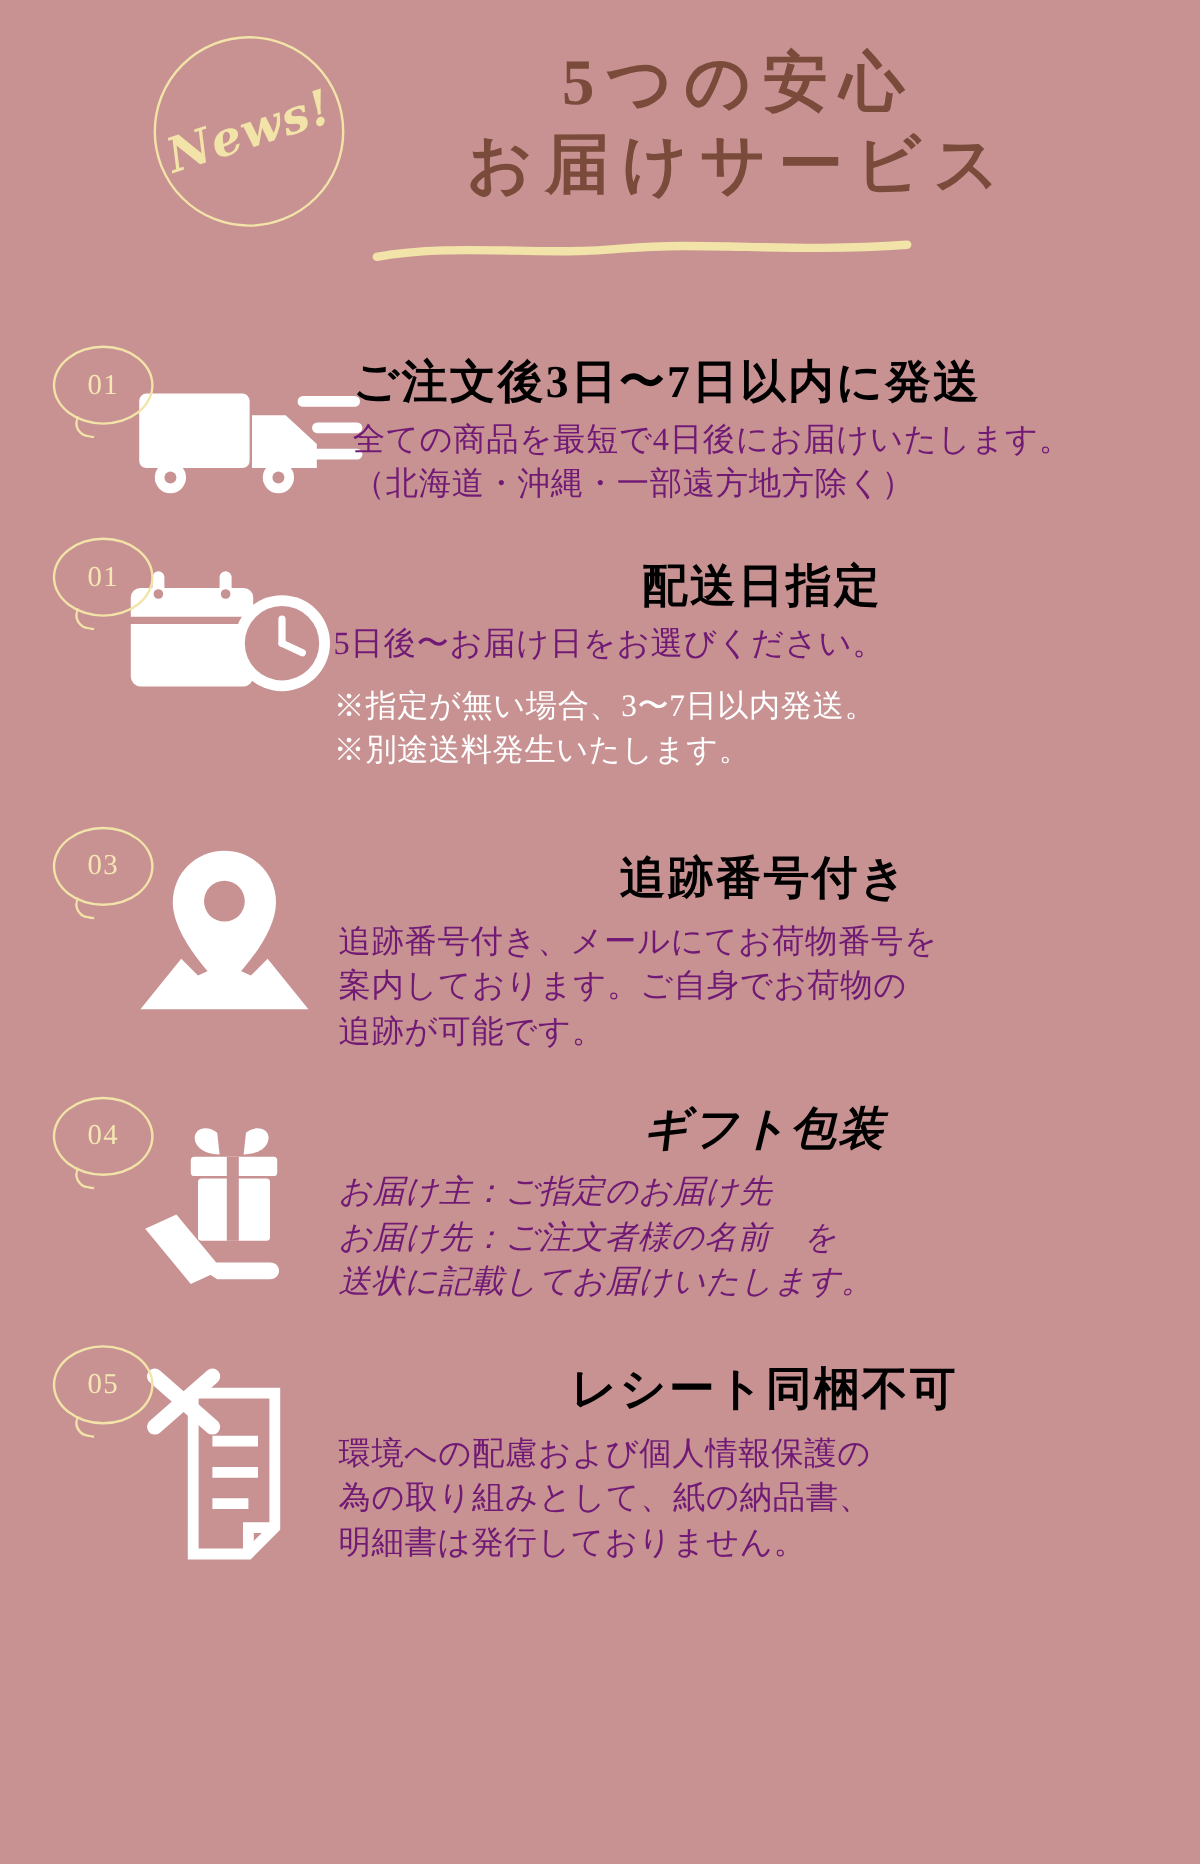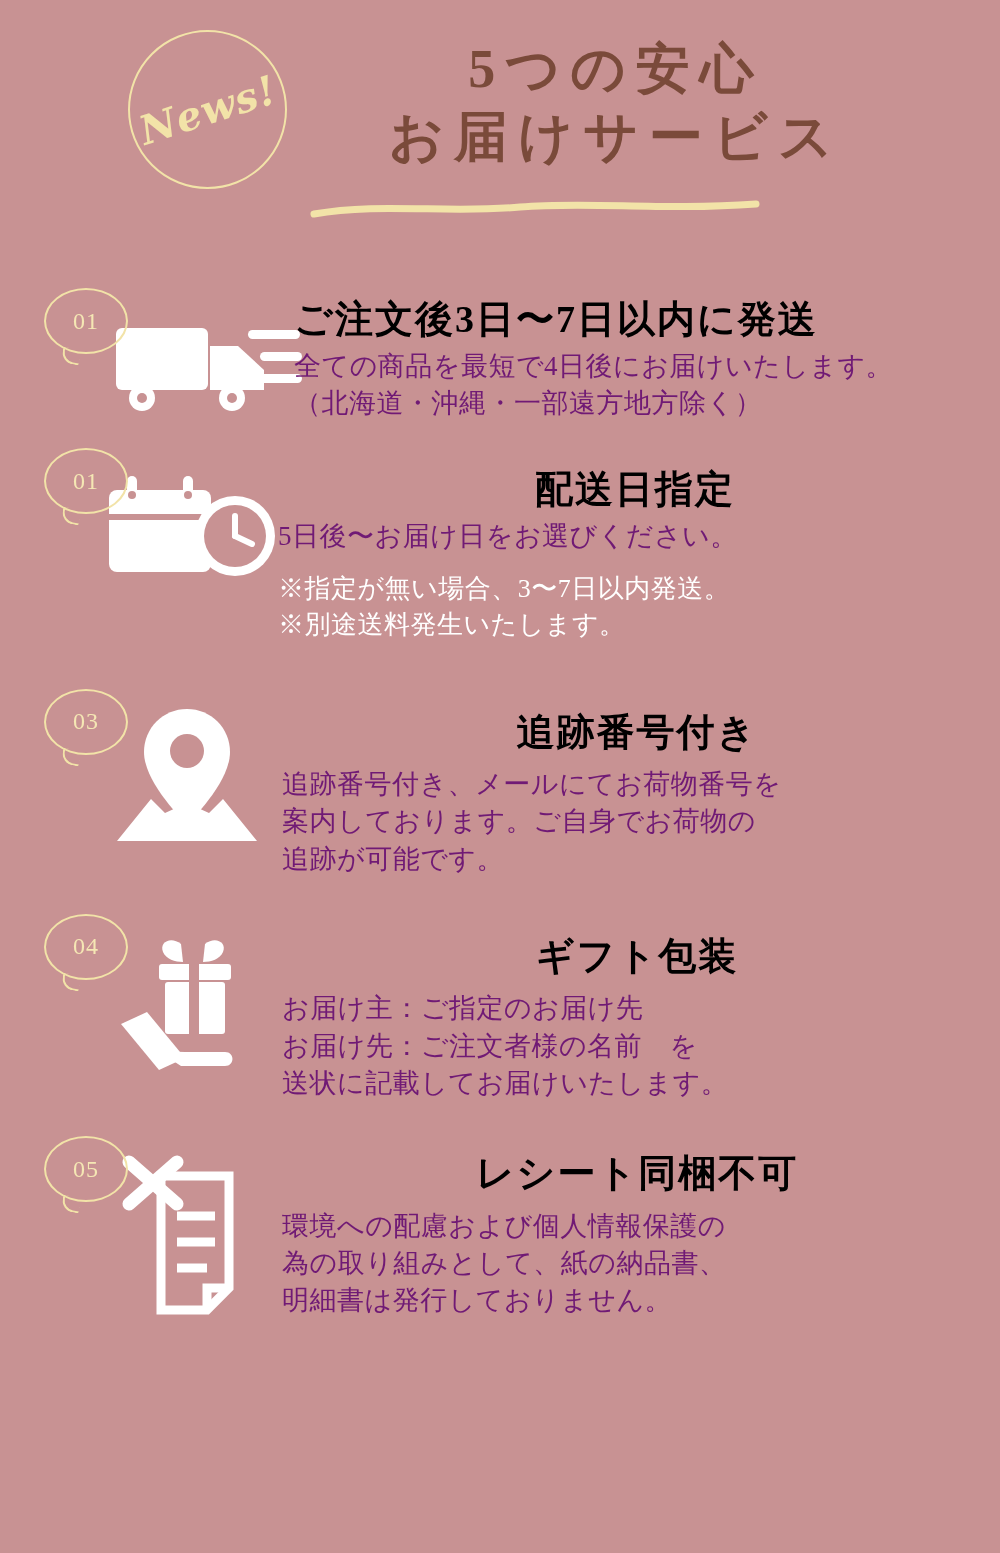--- a/index.html
+++ b/index.html
@@ -153,21 +153,21 @@
   .gap-sm { margin-top: 10px; }
 
   
   #item-01 { margin-top: 18px; }
   #item-01 .text-box { margin-top: 8px; margin-left: -14px; }
   #item-02 { margin-top: 14px; }
   #item-02 .text-box { margin-top: 18px; margin-left: -30px; }
   #item-03 { margin-top: 46px; }
   #item-03 .text-box { margin-top: 20px; margin-left: -26px; }
   #item-04 { margin-top: 36px; }
-  #item-04 .text-box { margin-top: 19px; margin-left: -26px; }
+  #item-04 .text-box { margin-top: 4px; margin-left: -26px; font-style: italic; }
   #item-05 { margin-top: 34px; }
   #item-05 .text-box { margin-top: 14px; margin-left: -26px; }
 
   .icon-svg { display: block; }
 </style>
 </head>
 <body>
 
 <div class="page">
 

